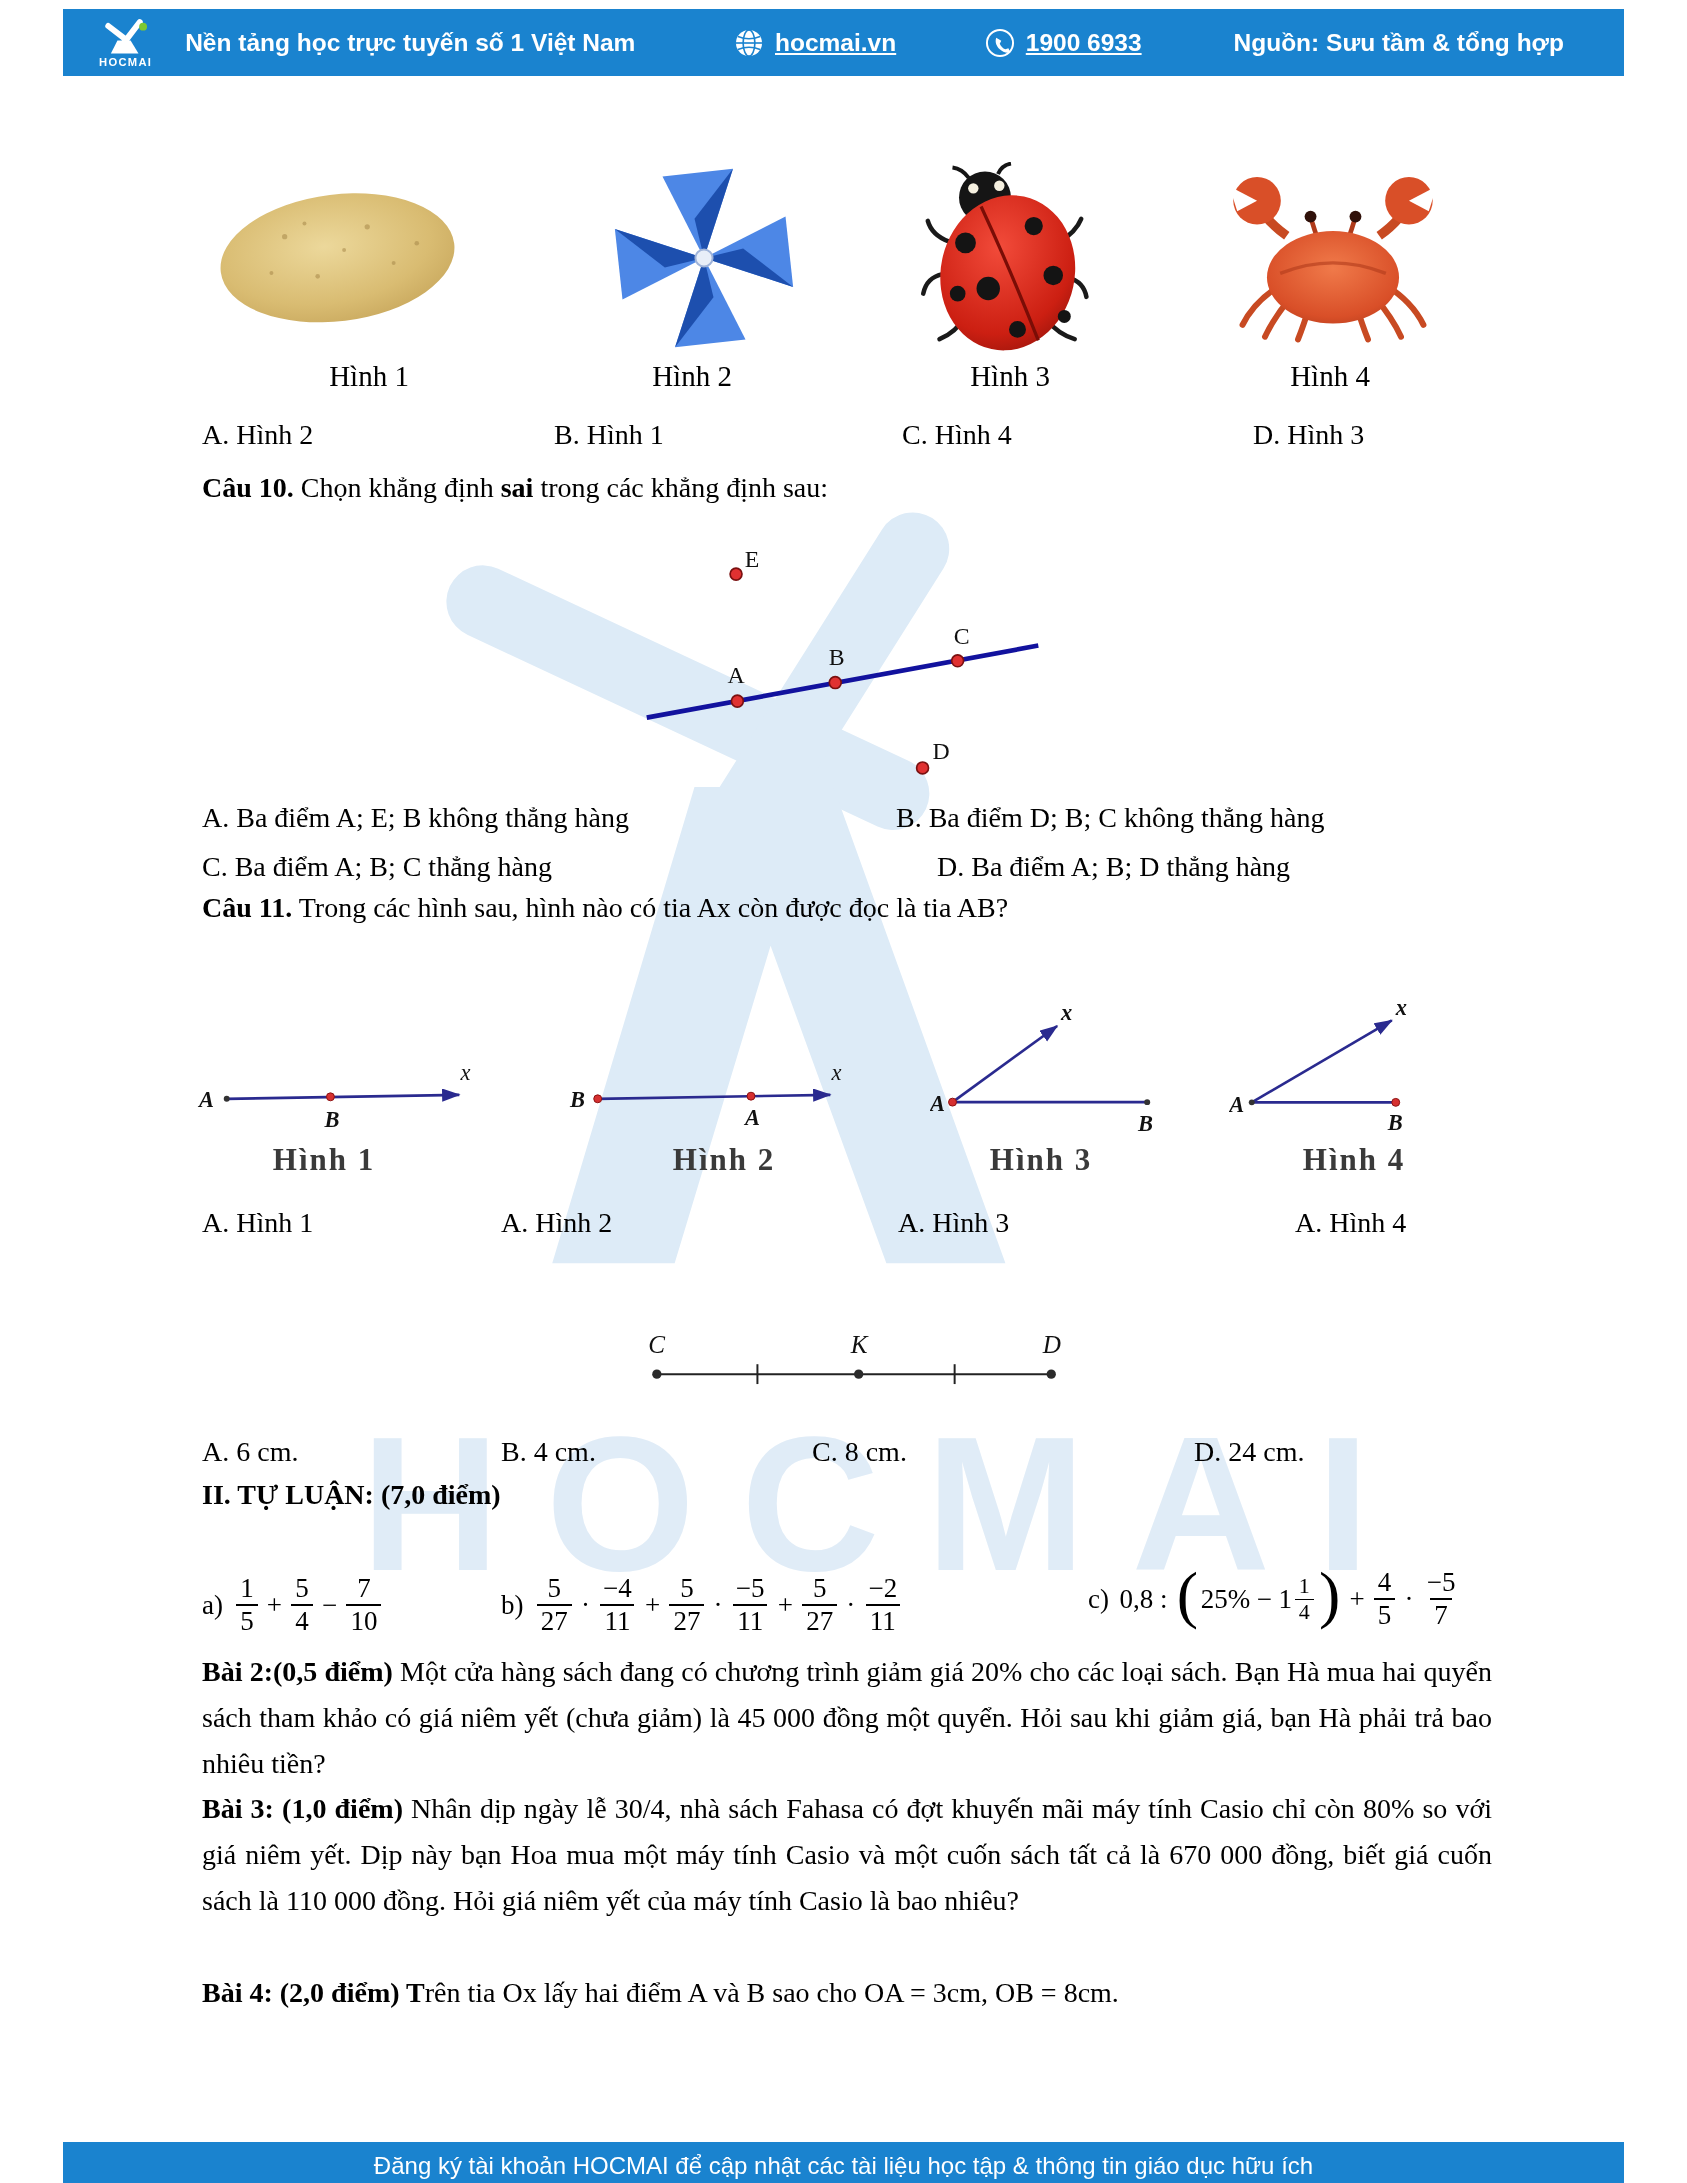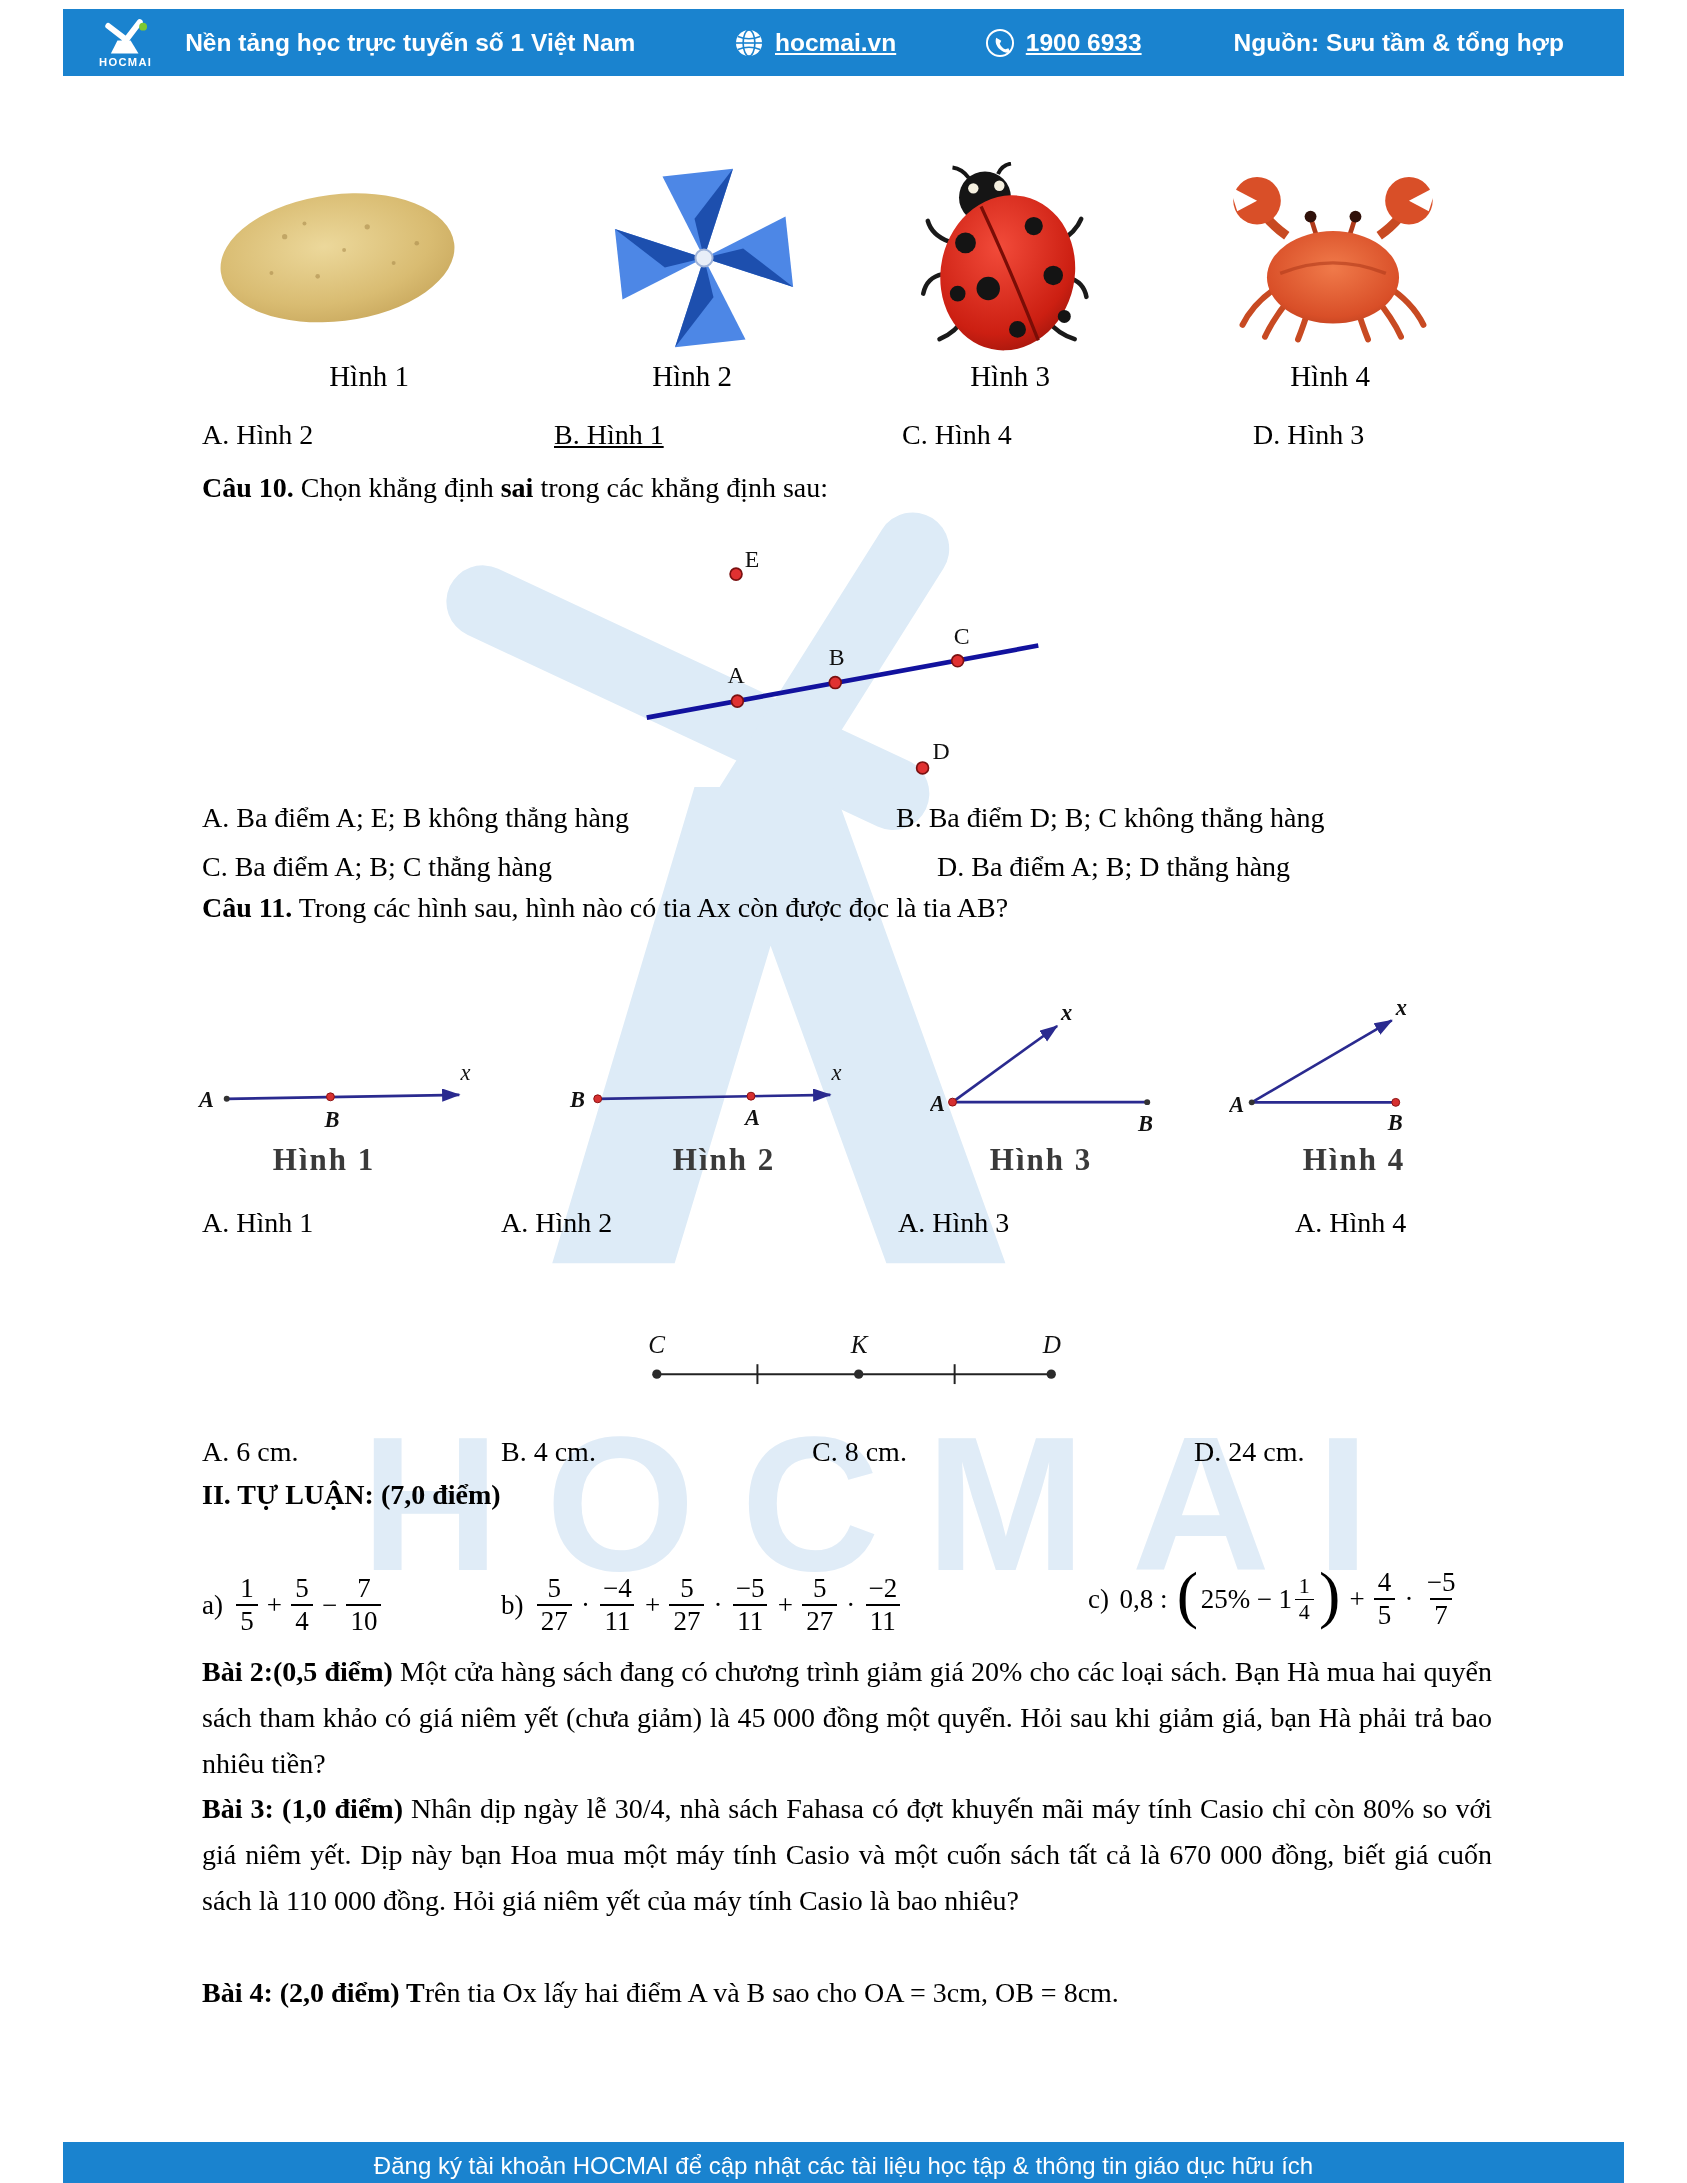--- a/index.html
+++ b/index.html
@@ -197,21 +197,21 @@
     <ellipse cx="165" cy="158" rx="100" ry="70" fill="url(#cb)"></ellipse>
     <path d="M85 152 Q165 120 245 152" stroke="#b03a1a" stroke-width="5" fill="none" opacity="0.6"></path>
   </svg>
 
   <span class="img-label" style="left:369px; top:360px;">Hình 1</span>
   <span class="img-label" style="left:692px; top:360px;">Hình 2</span>
   <span class="img-label" style="left:1010px; top:360px;">Hình 3</span>
   <span class="img-label" style="left:1330px; top:360px;">Hình 4</span>
 
   <span class="opt" style="left:202px; top:419px;">A. Hình 2</span>
-  <span class="opt" style="left:554px; top:419px;text-decoration:underline;">B. Hình 1</span>
+  <span class="opt" style="left:554px; top:419px;">B. Hình 1</span>
   <span class="opt" style="left:902px; top:419px;">C. Hình 4</span>
   <span class="opt" style="left:1253px; top:419px;">D. Hình 3</span>
 
   <div class="heading" style="top:472px;">
     <span class="bold">Câu 10.</span><span> Chọn khẳng định </span><span class="bold">sai</span><span> trong các khẳng định sau:</span>
   </div>
 
   <svg class="abs" style="left:615px; top:543px;" width="463" height="258" viewBox="0 0 700 390">
     <line x1="48" y1="264" x2="640" y2="155" stroke="#12129e" stroke-width="7"></line>
     <g fill="#e03131" stroke="#7a1010" stroke-width="2.5">

